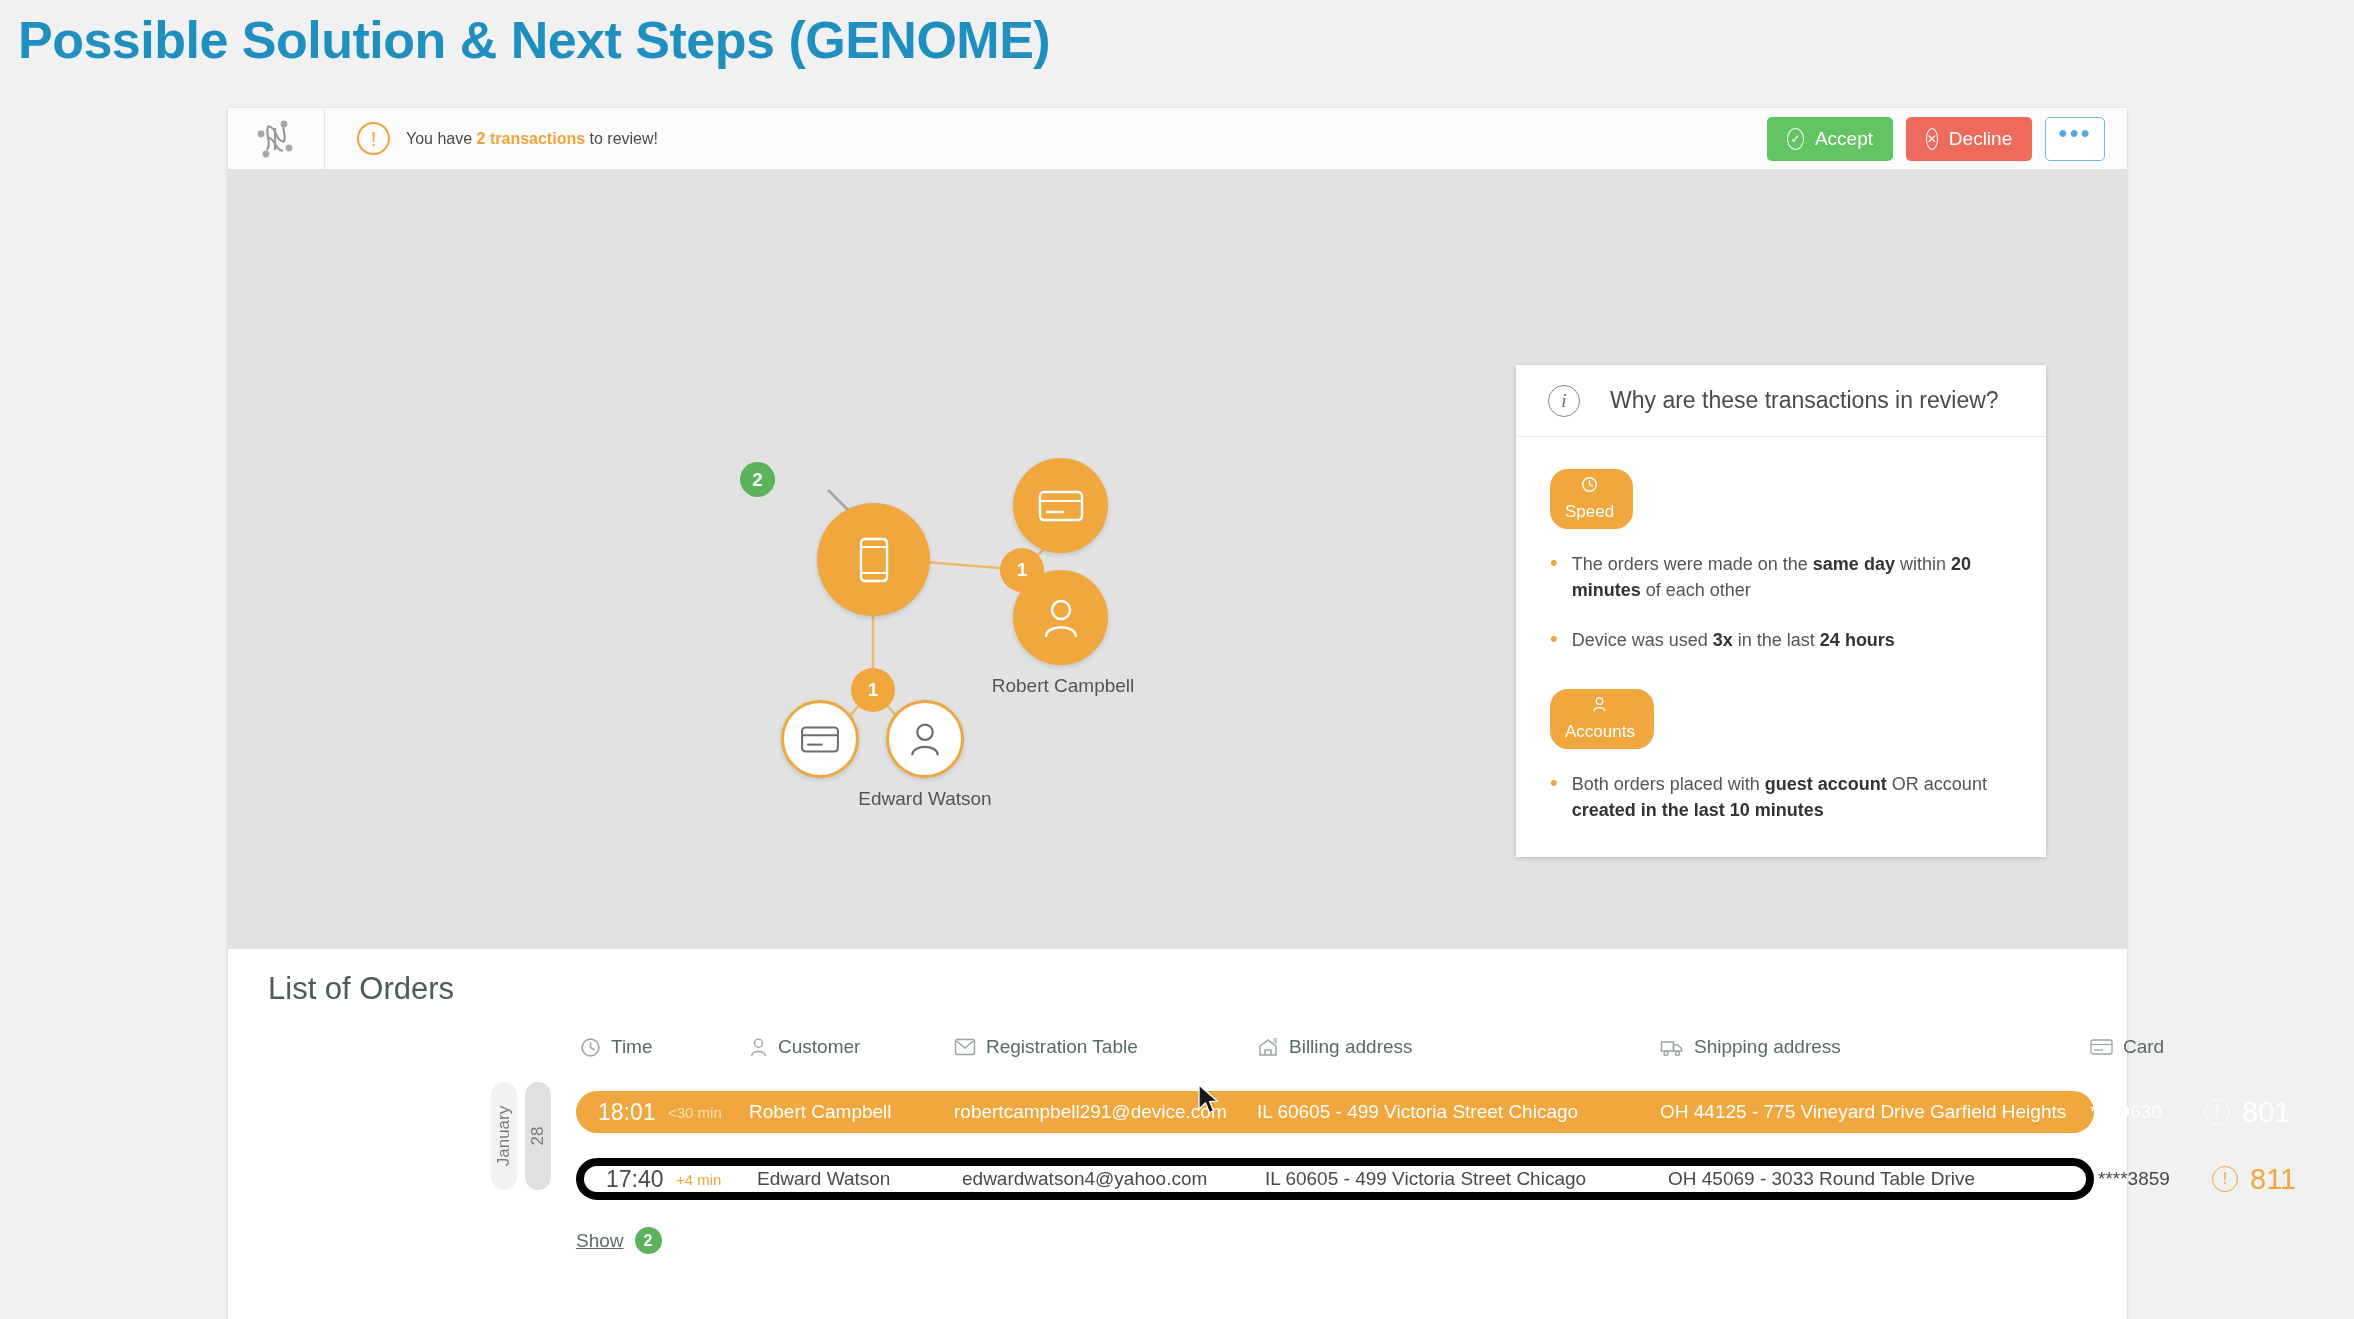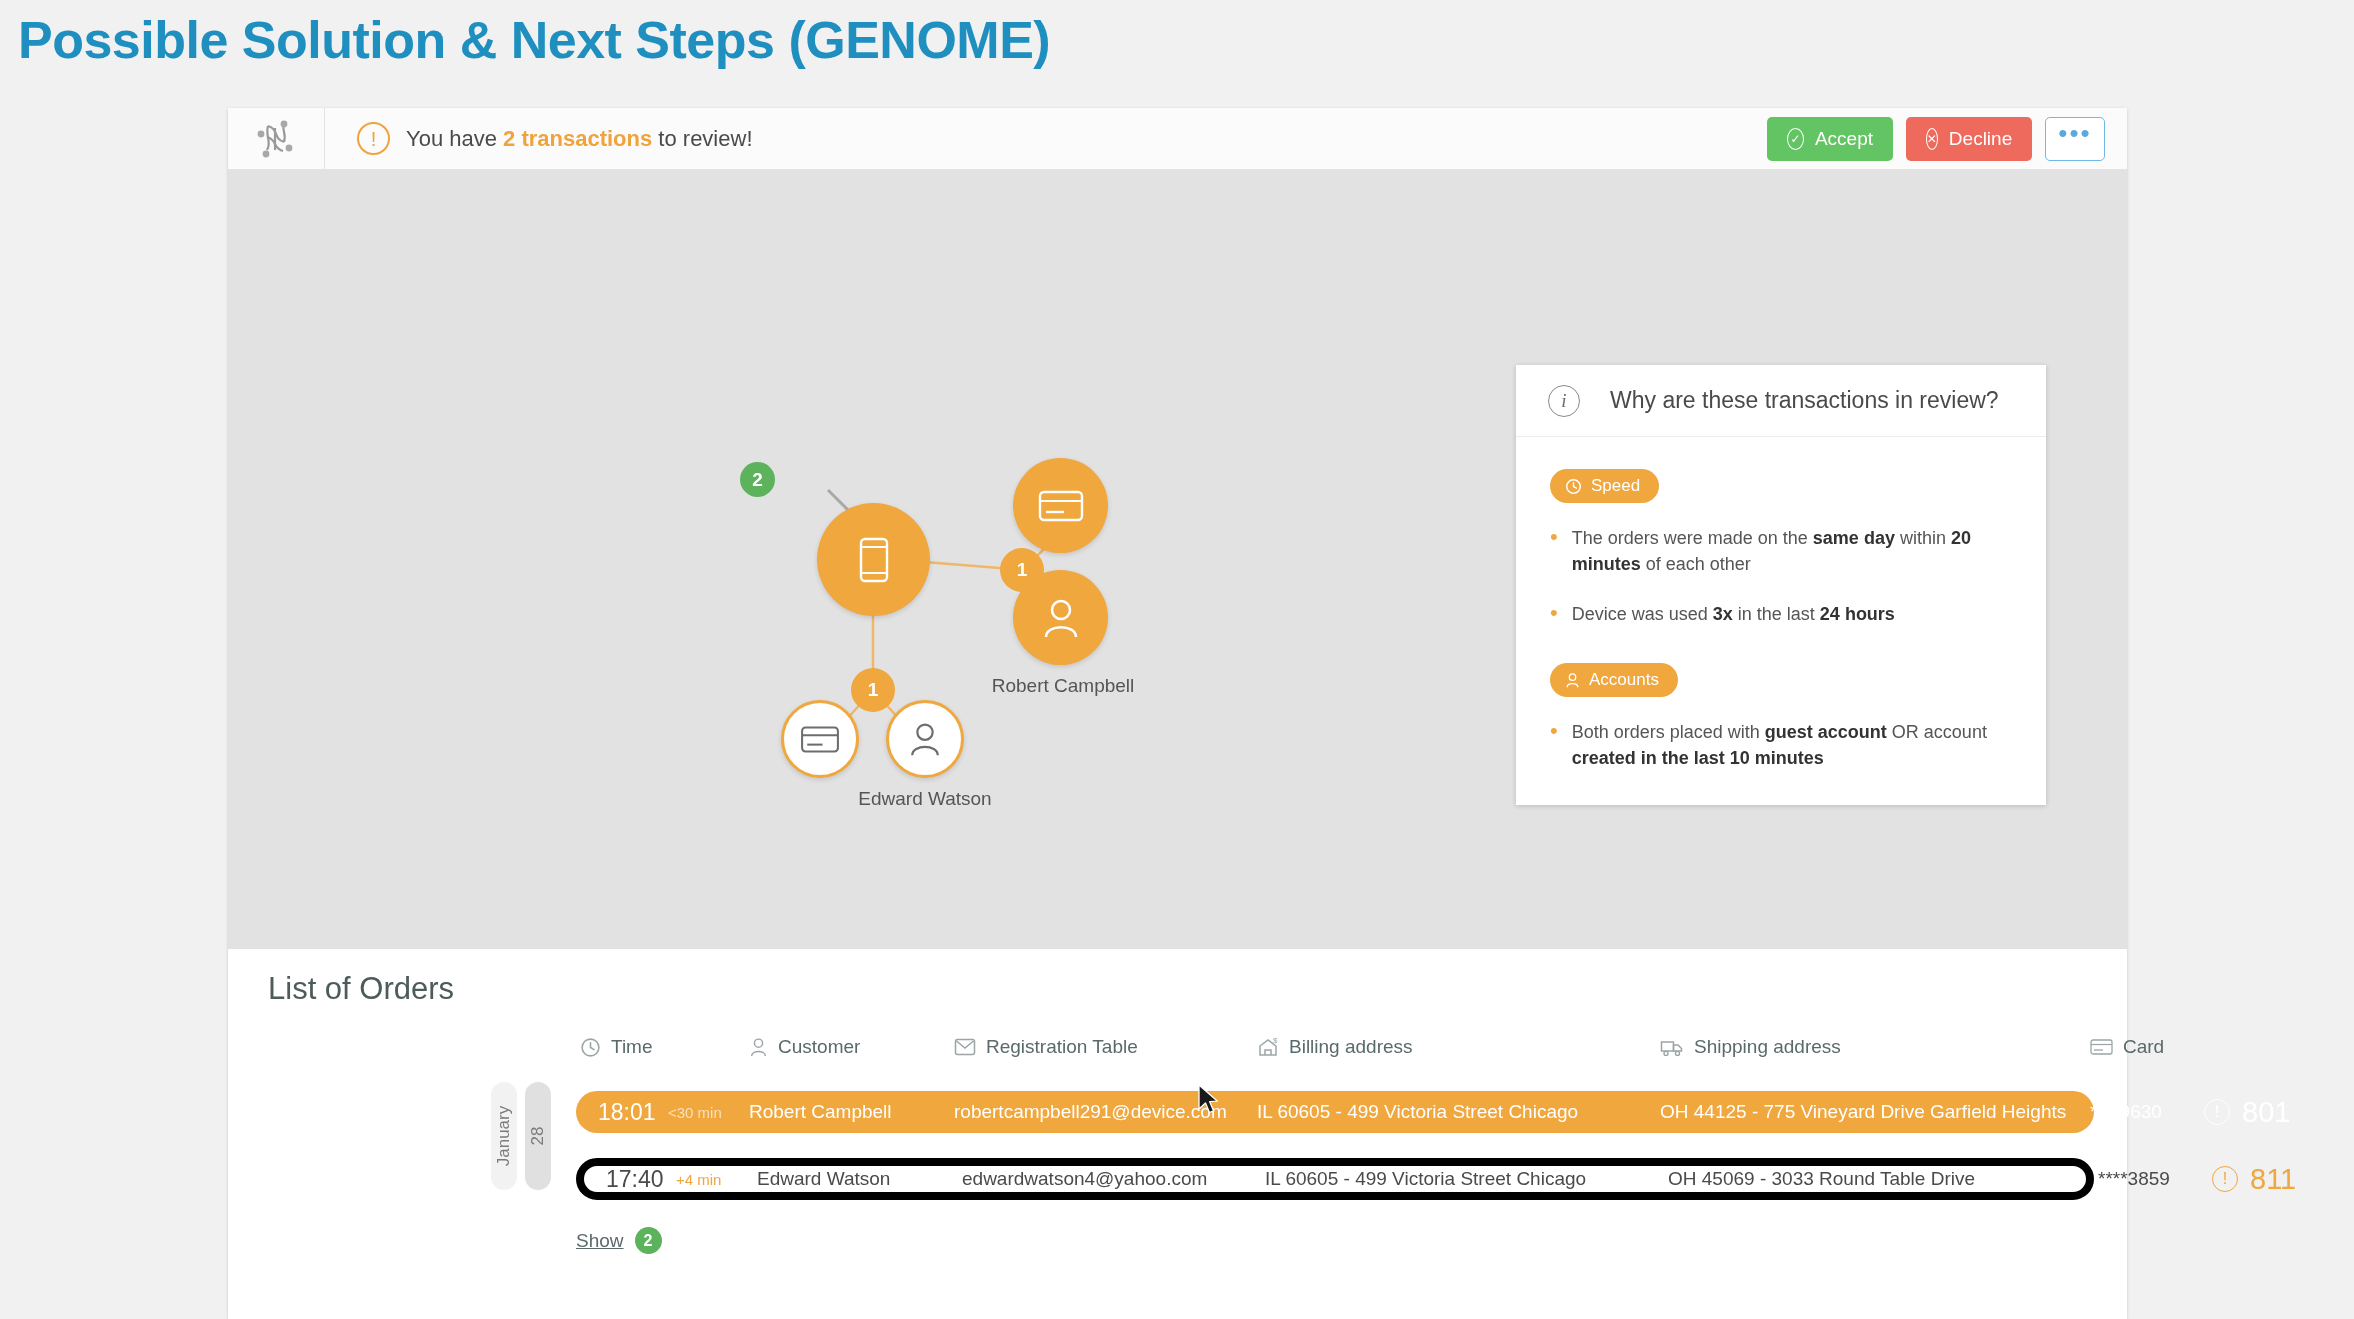--- a/index.html
+++ b/index.html
@@ -50,21 +50,21 @@
     display: flex; align-items: center; gap: 16px;
     padding-left: 32px;
     flex: 1;
   }
   .warn-circle {
     width: 33px; height: 33px; border-radius: 50%;
     border: 2px solid #f0a33c;
     display: flex; align-items: center; justify-content: center;
     color: #f0a33c; font-size: 20px; line-height: 1; font-weight: 500;
   }
-  #alert-text { font-size: 22px; color: #4a4a4a; white-space: nowrap; }
+  #alert-text { font-size: 16px; color: #4a4a4a; white-space: nowrap; }
   #alert-text .hl { color: #f0a33c; font-weight: bold; }
 
   #topbar-actions { display: flex; align-items: center; gap: 13px; padding-right: 22px; }
   .act-btn {
     height: 44px; border-radius: 5px; border: none;
     display: flex; align-items: center; justify-content: center; gap: 11px;
     padding: 0 20px; color: #fff; font-size: 19px; cursor: pointer;
     font-family: "Liberation Sans", sans-serif;
   }
   #accept-button { background: #62c462; width: 126px; }
@@ -128,20 +128,21 @@
     display: flex; align-items: center; justify-content: center;
     font-size: 19px; font-style: italic; font-family: "Liberation Serif", serif;
   }
   #why-panel-title { font-size: 23px; color: #4a4a4a; }
   #why-panel-body { padding: 32px 34px 34px 34px; }
   .tag {
     display: inline-flex; align-items: center; gap: 9px;
     background: #efa73e; color: #fff;
     border-radius: 18px; padding: 7px 19px 7px 15px;
     font-size: 17px;
+    flex-direction: column;
   }
   .tag-svg { display:block; }
   .reason-list { margin-top: 22px; }
   .reason-item {
     display: flex; gap: 14px; margin-bottom: 24px;
     font-size: 18px; color: #555; line-height: 1.45;
   }
   .reason-item:last-child { margin-bottom: 0; }
   .rdot { color: #efa73e; font-size: 22px; line-height: 1.1; }
   .reason-item b { color: #333; }

